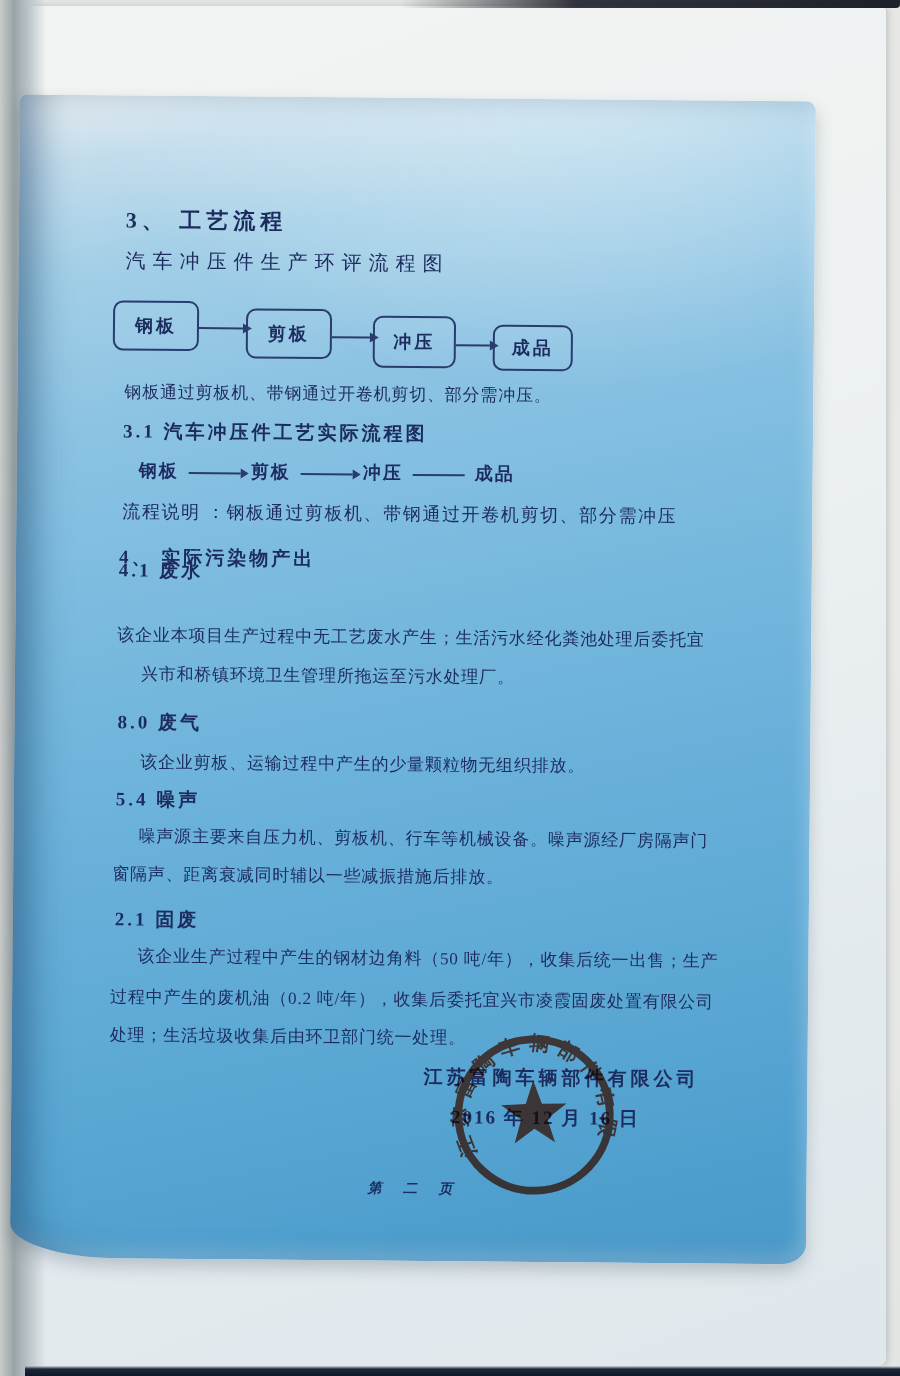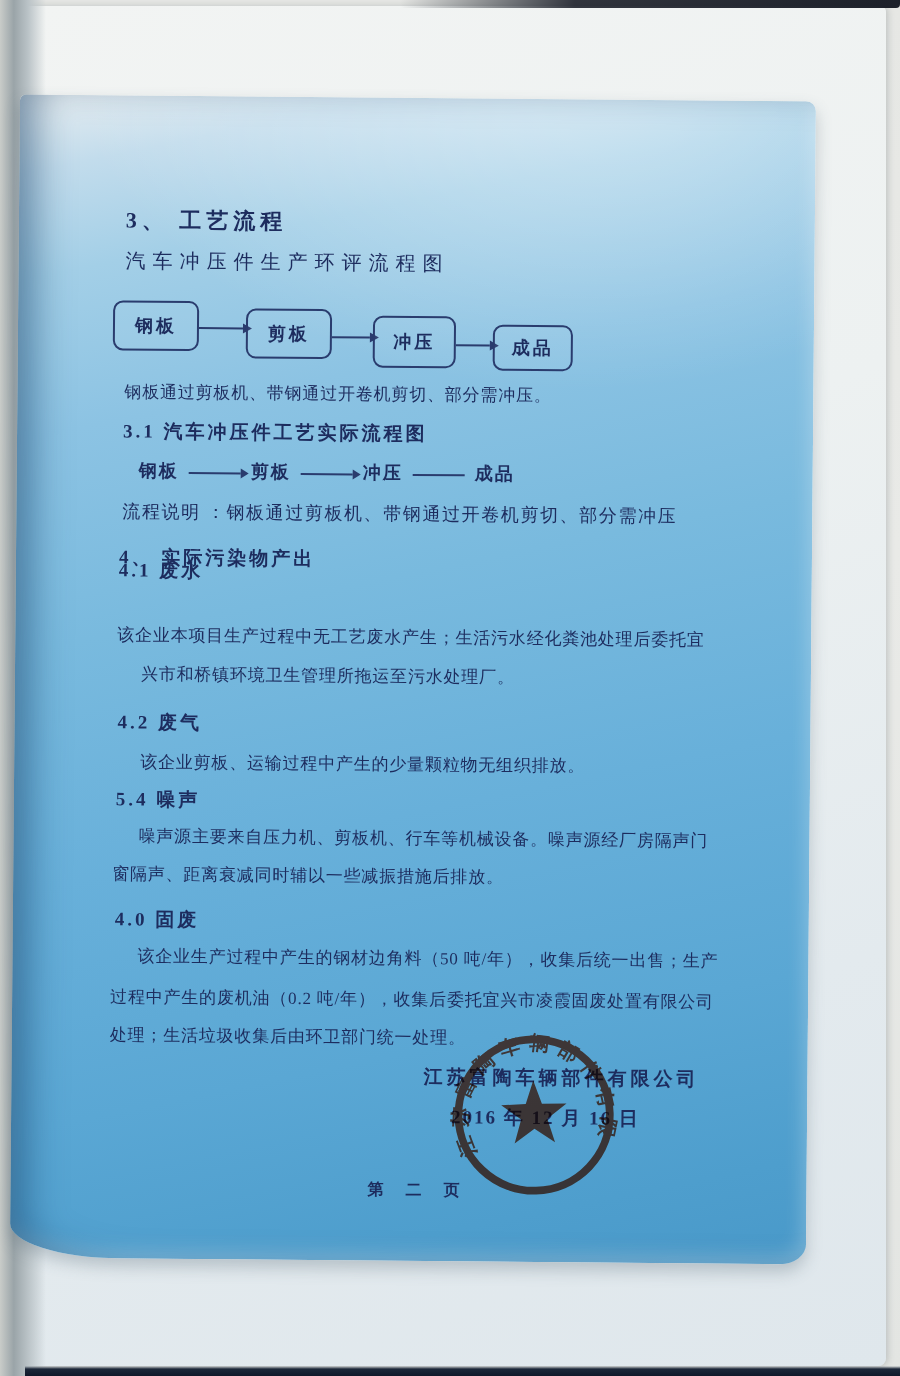--- a/index.html
+++ b/index.html
@@ -45,21 +45,21 @@
   .harrow{position:absolute;height:2px;background:#2a3c6e;}
   .harrow::after{content:"";position:absolute;right:-9px;top:-4px;
     border-left:9px solid #2a3c6e;border-top:5px solid transparent;border-bottom:5px solid transparent;}
   .flow-inline{position:absolute;display:flex;align-items:center;color:#1d2c5e;
     font-size:18px;font-weight:bold;letter-spacing:2px;}
   .flow-inline .conn{width:52px;height:2px;background:#2a3c6e;margin:0 10px;position:relative;top:2px;}
   .flow-inline .conn.arr::after{content:"";position:absolute;right:-8px;top:-4px;
     border-left:8px solid #2a3c6e;border-top:5px solid transparent;border-bottom:5px solid transparent;}
   .company-line{font-size:19px;letter-spacing:4px;font-weight:bold;}
   .date-line{font-size:19px;letter-spacing:2px;font-weight:bold;}
-  .footer-line{font-size:16px;letter-spacing:9px;font-weight:bold;}
+  .footer-line{font-size:14px;letter-spacing:9px;font-weight:bold;font-style:italic;}
   .stamp{position:absolute;left:437px;top:930px;width:172px;height:172px;
     opacity:.88;mix-blend-mode:multiply;transform:rotate(-2deg);}
 </style>
 </head>
 <body>
 
 <div>
   <div class="under-page"></div>
   <div class="spine-shadow"></div>
   <div class="top-edge"></div>
@@ -96,28 +96,28 @@
     </div>
 
     <div class="ink note-line" style="left:106px;top:404px;">流程说明 ：钢板通过剪板机、带钢通过开卷机剪切、部分需冲压</div>
 
     <div class="ink h2" style="left:103px;top:449px;">4、 实际污染物产出</div>
 
     <div class="ink h2" style="left:103px;top:462px;">4.1 废水</div>
     <div class="ink body-line" style="left:102px;top:528px;">该企业本项目生产过程中无工艺废水产生；生活污水经化粪池处理后委托宜</div>
     <div class="ink body-line" style="left:126px;top:567px;">兴市和桥镇环境卫生管理所拖运至污水处理厂。</div>
 
-    <div class="ink h2" style="left:103px;top:614px;">4.2 废气</div>
+    <div class="ink h2" style="left:103px;top:614px;">8.0 废气</div>
     <div class="ink body-line" style="left:126px;top:655px;">该企业剪板、运输过程中产生的少量颗粒物无组织排放。</div>
 
     <div class="ink h2" style="left:102px;top:691px;">5.4 噪声</div>
     <div class="ink body-line" style="left:125px;top:729px;">噪声源主要来自压力机、剪板机、行车等机械设备。噪声源经厂房隔声门</div>
     <div class="ink body-line" style="left:99px;top:767px;">窗隔声、距离衰减同时辅以一些减振措施后排放。</div>
 
-    <div class="ink h2" style="left:102px;top:811px;">4.0 固废</div>
+    <div class="ink h2" style="left:102px;top:811px;">2.1 固废</div>
     <div class="ink body-line" style="left:125px;top:849px;">该企业生产过程中产生的钢材边角料（50 吨/年），收集后统一出售；生产</div>
     <div class="ink body-line" style="left:98px;top:890px;">过程中产生的废机油（0.2 吨/年），收集后委托宜兴市凌霞固废处置有限公司</div>
     <div class="ink body-line" style="left:98px;top:928px;">处理；生活垃圾收集后由环卫部门统一处理。</div>
 
     <div class="ink company-line" style="left:412px;top:966px;">江苏富陶车辆部件有限公司</div>
     <div class="ink date-line" style="left:440px;top:1006px;">2016 年 12 月 16 日</div>
 
     <svg class="stamp" viewBox="0 0 200 200">
       <circle cx="100" cy="100" r="88" fill="none" stroke="#a63b27" stroke-width="9"></circle>
       <defs>

